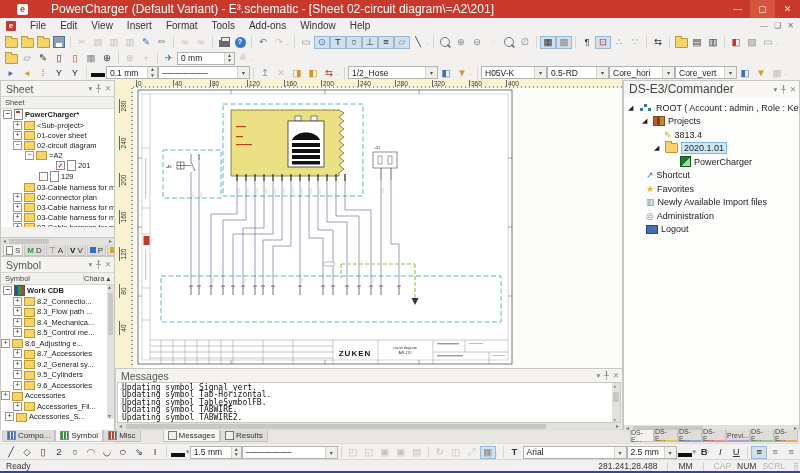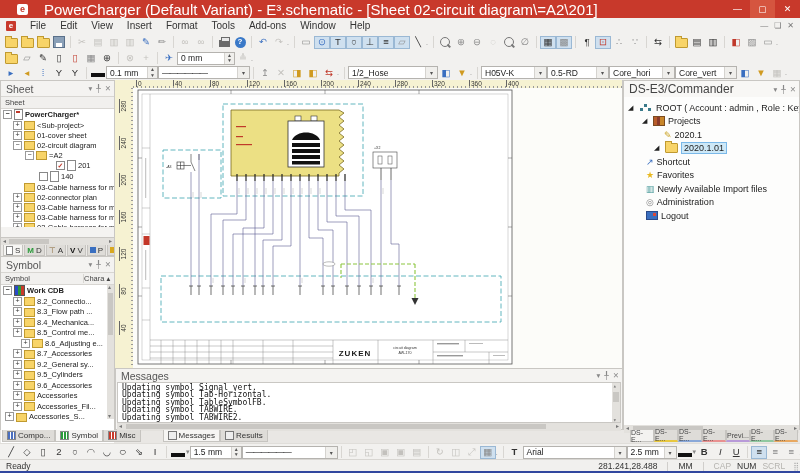--- a/index.html
+++ b/index.html
@@ -1,21 +1,21 @@
 <!DOCTYPE html>
 <html><head>
 <meta charset="utf-8">
 <style>
   html,body{margin:0;padding:0;background:#555;}
   .app{position:relative;width:800px;height:473px;background:#e9e7e4;font-family:"Liberation Sans",sans-serif;overflow:hidden;-webkit-font-smoothing:antialiased;}
   .abs{position:absolute;}
   
   .titlebar{left:0;top:0;width:800px;height:18px;background:#c8392b;display:flex;align-items:center;color:#fff;}
   .applogo{width:11px;height:11px;background:#fff;border-radius:2px;margin-left:17px;color:#c8392b;font-weight:bold;font-size:9px;line-height:11px;text-align:center;}
-  .apptitle{font-size:15px;margin-left:16px;white-space:nowrap;}
+  .apptitle{font-size:12px;margin-left:23px;white-space:nowrap;}
   .wbtns{margin-left:auto;display:flex;height:18px;}
   .wbtn{width:25px;height:18px;display:flex;align-items:center;justify-content:center;font-size:9px;color:#fff;}
   .wbtn.max{background:#d5553f;}
   
   .menubar{left:0;top:18px;width:800px;height:15px;background:#f2f1ef;border-bottom:1px solid #dddbd7;display:flex;align-items:center;font-size:10px;color:#333;}
   .e3logo{width:10px;height:10px;background:#c8392b;color:#fff;font-size:8px;font-weight:bold;line-height:10px;text-align:center;margin:0 7px 0 6px;border-radius:1px;}
   .mitem{padding:0 7px;}
   .mdibtns{margin-left:auto;display:flex;gap:6px;margin-right:6px;color:#777;font-size:8px;}
   
   .tb{background:#f2f1ef;border-bottom:1px solid #e2e0dc;display:flex;align-items:center;padding-left:3px;overflow:hidden;}
@@ -321,21 +321,21 @@
           <span>=A2</span>
         </div>
       <div class="trow" style="padding-left:55px;">
           <span class="cb">✓</span>
           <span class="pg"></span>
           <span>201</span>
         </div>
       <div class="trow" style="padding-left:38px;">
           <span class="cb"></span>
           <span class="pg"></span>
-          <span>140</span>
+          <span>129</span>
         </div>
       <div class="trow" style="padding-left:12px;">
           <span class="spc"></span>
           <span class="minifold"></span>
           <span>03-Cable harness for manufac</span>
         </div>
       <div class="trow" style="padding-left:12px;">
           <span class="exp">+</span>
           <span class="minifold"></span>
           <span>02-connector plan</span>
@@ -425,21 +425,21 @@
       <div class="trow" style="padding-left:12px;height:10.5px;">
           <span class="exp">+</span>
           <span class="minifold"></span>
           <span>8.4_Mechanica...</span>
         </div>
       <div class="trow" style="padding-left:12px;height:10.5px;">
           <span class="exp">+</span>
           <span class="minifold"></span>
           <span>8.5_Control me...</span>
         </div>
-      <div class="trow" style="padding-left:0;height:10.5px;margin-left:20px;">
+      <div class="trow" style="padding-left:0;height:10.5px;">
           <span class="exp">+</span>
           <span class="minifold"></span>
           <span>8.6_Adjusting e...</span>
         </div>
       <div class="trow" style="padding-left:12px;height:10.5px;">
           <span class="exp">+</span>
           <span class="minifold"></span>
           <span>8.7_Accessories</span>
         </div>
       <div class="trow" style="padding-left:12px;height:10.5px;">
@@ -450,21 +450,21 @@
       <div class="trow" style="padding-left:12px;height:10.5px;">
           <span class="exp">+</span>
           <span class="minifold"></span>
           <span>9.5_Cylinders</span>
         </div>
       <div class="trow" style="padding-left:12px;height:10.5px;">
           <span class="exp">+</span>
           <span class="minifold"></span>
           <span>9.6_Accessories</span>
         </div>
-      <div class="trow" style="padding-left:12px;height:10.5px;">
+      <div class="trow" style="padding-left:0;height:10.5px;">
           <span class="exp">+</span>
           <span class="minifold"></span>
           <span>Accessories</span>
         </div>
       <div class="trow" style="padding-left:12px;height:10.5px;">
           <span class="exp">+</span>
           <span class="minifold"></span>
           <span>Accessories_Fil...</span>
         </div>
       <div class="trow" style="padding-left:4px;height:10.5px;">
@@ -639,26 +639,30 @@
           <span class="ci-net"></span>
           <span>ROOT ( Account : admin , Role : KeyUse</span>
         </div>
       <div class="crow" style="padding-left:18px;align-items:center;">
           <span class="cexp">◢</span>
           <span class="ci-proj"></span>
           <span>Projects</span>
         </div>
       <div class="crow" style="padding-left:40px;">
           <span style="color:#c8a020;font-size:9px;">✎</span>
-          <span>2020.1</span>
+          <span>3813.4</span>
         </div>
       <div class="crow" style="padding-left:30px;">
           <span class="cexp">◢</span>
           <span class="fold" style="margin-top:0;"></span>
           <span class="csel">2020.1.01</span>
+        </div>
+      <div class="crow" style="padding-left:56px;">
+          <span class="ci-pc"></span>
+          <span>PowerCharger</span>
         </div>
       <div class="crow" style="padding-left:22px;">
           <span style="color:#3a6fc0;font-size:9px;">↗</span>
           <span>Shortcut</span>
         </div>
       <div class="crow" style="padding-left:22px;">
           <span style="color:#e8b820;font-size:9px;">★</span>
           <span>Favorites</span>
         </div>
       <div class="crow" style="padding-left:22px;">

